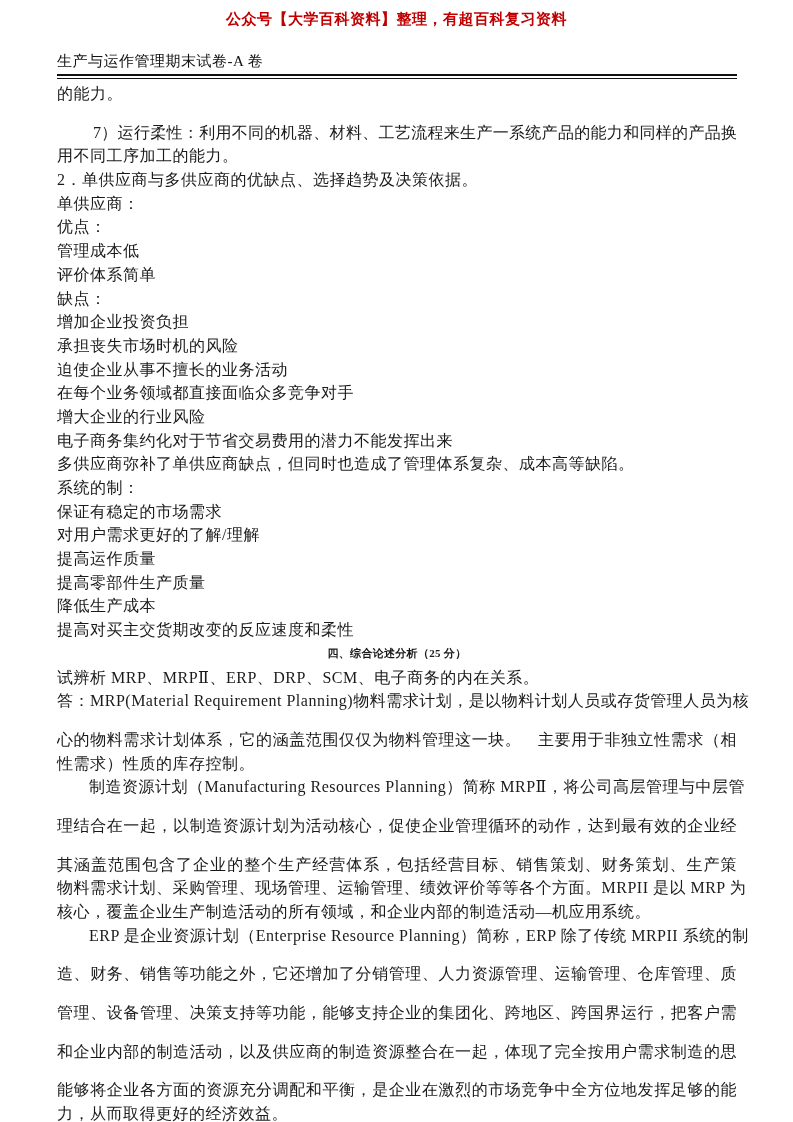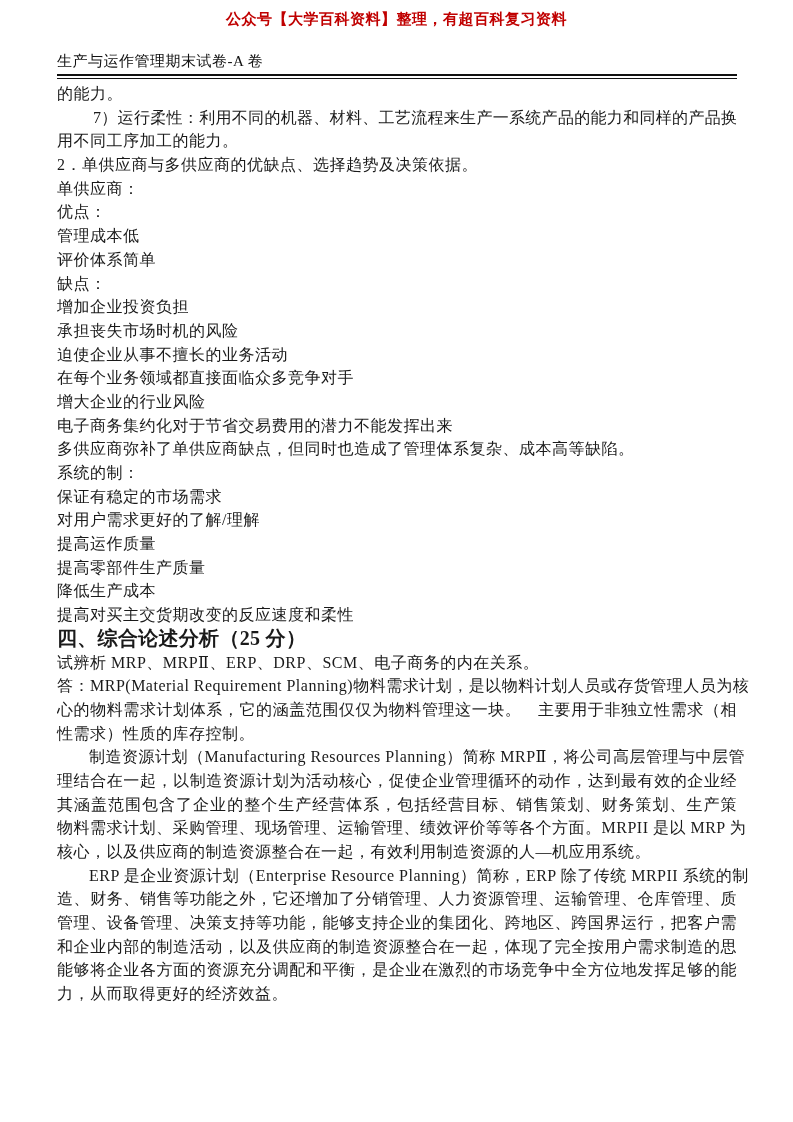--- a/index.html
+++ b/index.html
@@ -20,25 +20,25 @@
     position:absolute;left:57px;right:56px;top:74px;height:2px;
     border-top:2px solid #111;border-bottom:1px solid #111;
   }
   .content{position:absolute;left:57px;top:82px;width:680px;}
   .ln{
     font-size:16px;line-height:23.7px;height:23.7px;
     letter-spacing:.5px;white-space:nowrap;
   }
   .ln.fill{
     white-space:normal;overflow:hidden;
-    text-align:justify;text-align-last:justify;
+    text-align:justify;text-align-last:justify;margin-top:15px;
   }
   .ln.ind{text-indent:36px;letter-spacing:0;}
   .ln.p-ind{text-indent:32px;}
-  .ln.bold{font-weight:bold;font-size:20px;letter-spacing:.3px;}
+  .ln.bold{font-weight:bold;font-size:11px;letter-spacing:.3px;text-align:center;}
   .footer{
     position:absolute;left:0;top:1013px;width:100%;text-align:center;
     font-size:14px;letter-spacing:1px;color:#222;
   }
 </style>
 </head>
 <body>
 
 <div class="page">
   <div class="watermark" style="color: rgb(192, 0, 0);">公众号【大学百科资料】整理，有超百科复习资料</div>
@@ -73,21 +73,21 @@
       <div class="ln">提高对买主交货期改变的反应速度和柔性</div>
       <div class="ln bold">四、综合论述分析（25 分）</div>
       <div class="ln">试辨析 MRP、MRPⅡ、ERP、DRP、SCM、电子商务的内在关系。</div>
       <div class="ln">答：MRP(Material Requirement Planning)物料需求计划，是以物料计划人员或存货管理人员为核</div>
       <div class="ln fill">心的物料需求计划体系，它的涵盖范围仅仅为物料管理这一块。　主要用于非独立性需求（相关</div>
       <div class="ln">性需求）性质的库存控制。</div>
       <div class="ln p-ind">制造资源计划（Manufacturing Resources Planning）简称 MRPⅡ，将公司高层管理与中层管</div>
       <div class="ln fill">理结合在一起，以制造资源计划为活动核心，促使企业管理循环的动作，达到最有效的企业经营。</div>
       <div class="ln fill">其涵盖范围包含了企业的整个生产经营体系，包括经营目标、销售策划、财务策划、生产策划、</div>
       <div class="ln">物料需求计划、采购管理、现场管理、运输管理、绩效评价等等各个方面。MRPII 是以 MRP 为</div>
-      <div class="ln">核心，以及供应商的制造资源整合在一起，有效利用制造资源的人—机应用系统。</div>
+      <div class="ln">核心，覆盖企业生产制造活动的所有领域，和企业内部的制造活动—机应用系统。</div>
       <div class="ln p-ind">ERP 是企业资源计划（Enterprise Resource Planning）简称，ERP 除了传统 MRPII 系统的制</div>
       <div class="ln fill">造、财务、销售等功能之外，它还增加了分销管理、人力资源管理、运输管理、仓库管理、质量</div>
       <div class="ln fill">管理、设备管理、决策支持等功能，能够支持企业的集团化、跨地区、跨国界运行，把客户需求</div>
       <div class="ln fill">和企业内部的制造活动，以及供应商的制造资源整合在一起，体现了完全按用户需求制造的思想，</div>
       <div class="ln fill">能够将企业各方面的资源充分调配和平衡，是企业在激烈的市场竞争中全方位地发挥足够的能</div>
       <div class="ln">力，从而取得更好的经济效益。</div>
     </div>
 
 </div>
 

